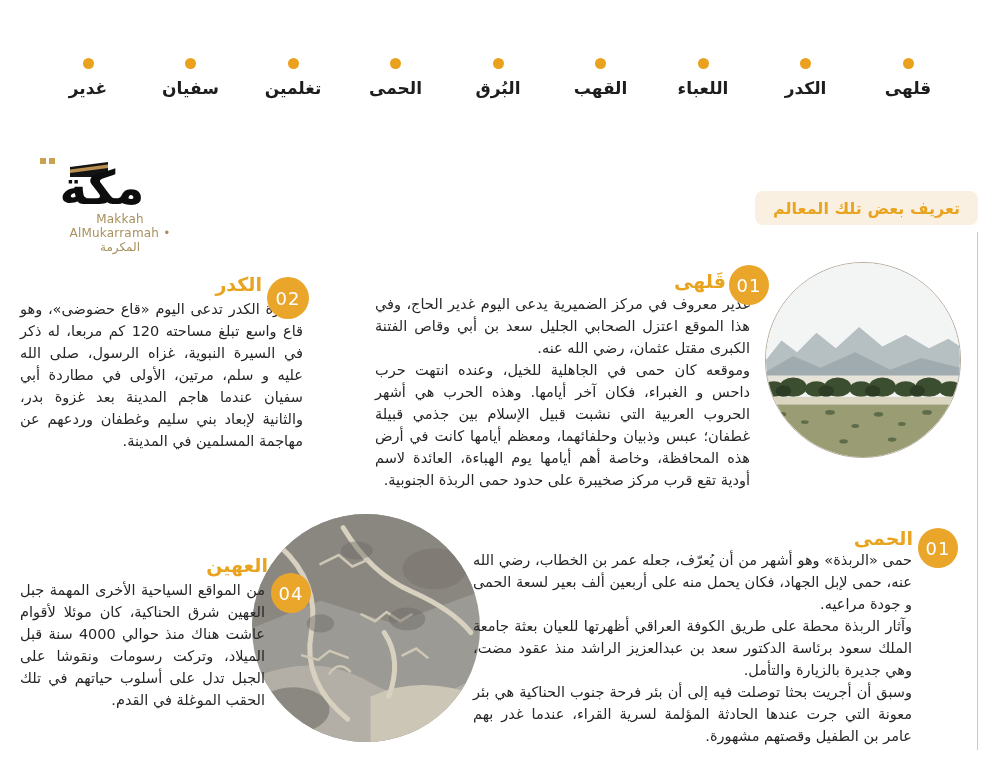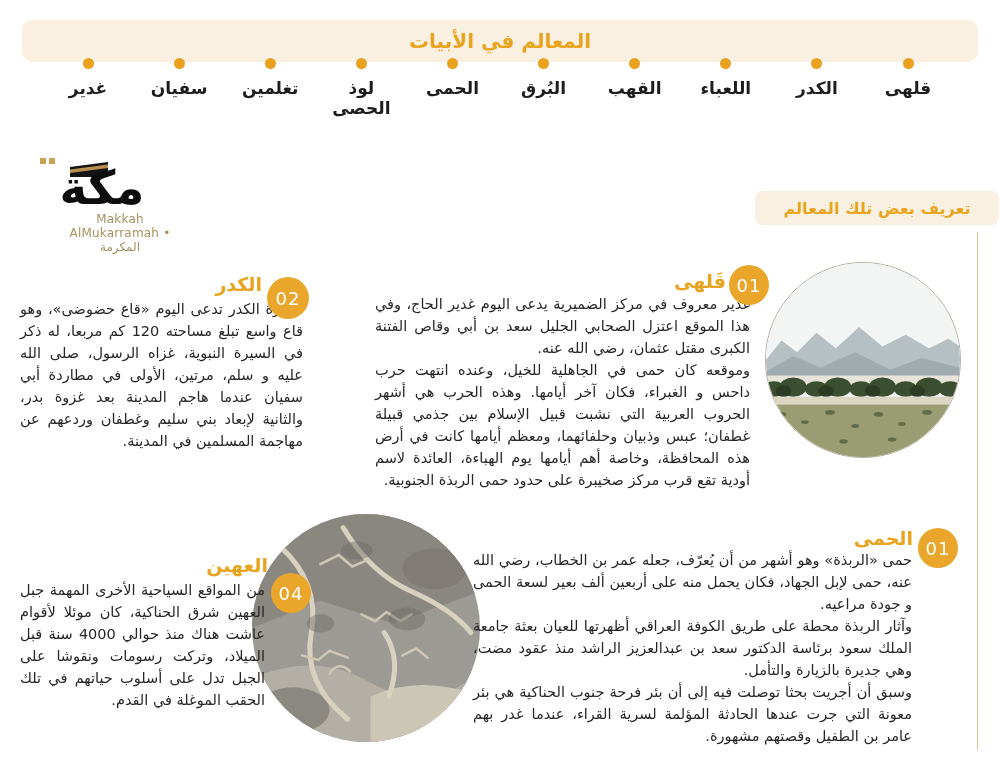--- a/index.html
+++ b/index.html
@@ -22,21 +22,21 @@
   .logo{position:absolute;left:30px;top:152px;width:150px;height:74px;}
   .logo-squares{position:absolute;left:10px;top:6px;display:flex;gap:3px;}
   .logo-squares span{width:6px;height:6px;background:#c9a253;display:block;}
   .logo-kaaba{position:absolute;left:38px;top:8px;}
   .logo-word{position:absolute;left:2px;top:10px;width:140px;text-align:center;
              font-size:47px;font-weight:bold;color:#0d0d0d;direction:rtl;line-height:1.1;}
   .logo-tag{position:absolute;left:20px;top:60px;width:140px;text-align:center;
             font-size:12px;color:#a8905e;direction:ltr;letter-spacing:.2px;}
 
   
-  .def-box{position:absolute;left:755px;top:191px;width:244px;height:34px;background:#faf0e1;
+  .def-box{position:absolute;left:755px;top:191px;width:223px;height:34px;background:#faf0e1;
            border-radius:8px;display:flex;align-items:center;justify-content:center;}
   .def-title{color:#e9a41f;font-size:16px;font-weight:bold;direction:rtl;}
 
   
   .vline{position:absolute;left:977px;top:232px;width:1px;height:518px;background:#ddc79c;}
 
   
   .badge{position:absolute;width:40px;height:40px;border-radius:50%;background:#e9a62b;
          color:#ffffff;display:flex;align-items:center;justify-content:center;
          font-size:18px;letter-spacing:1px;font-family:"DejaVu Sans",sans-serif;z-index:5;}
@@ -65,23 +65,20 @@
   .img-2{left:252px;top:514px;width:228px;height:228px;border:none;}
   .badge-4{left:271px;top:573px;}
   .head-4{right:732px;top:554px;}
   .para-4{left:20px;top:579px;width:245px;}
 </style>
 </head>
 <body>
 
 <div class="page">
 
-  <div class="banner">
-    <div class="banner-title">المعالم في الأبيات</div>
-  </div>
 
   <div class="timeline">
     <div class="tl-item">
       <div class="tl-dot"></div>
       <div class="tl-label">قلهى</div>
     </div>
     <div class="tl-item">
       <div class="tl-dot"></div>
       <div class="tl-label">الكدر</div>
     </div>
@@ -93,24 +90,20 @@
       <div class="tl-dot"></div>
       <div class="tl-label">القهب</div>
     </div>
     <div class="tl-item">
       <div class="tl-dot"></div>
       <div class="tl-label">البُرق</div>
     </div>
     <div class="tl-item">
       <div class="tl-dot"></div>
       <div class="tl-label">الحمى</div>
-    </div>
-    <div class="tl-item">
-      <div class="tl-dot"></div>
-      <div class="tl-label">لوذ الحصى</div>
     </div>
     <div class="tl-item">
       <div class="tl-dot"></div>
       <div class="tl-label">تغلمين</div>
     </div>
     <div class="tl-item">
       <div class="tl-dot"></div>
       <div class="tl-label">سفيان</div>
     </div>
     <div class="tl-item">

